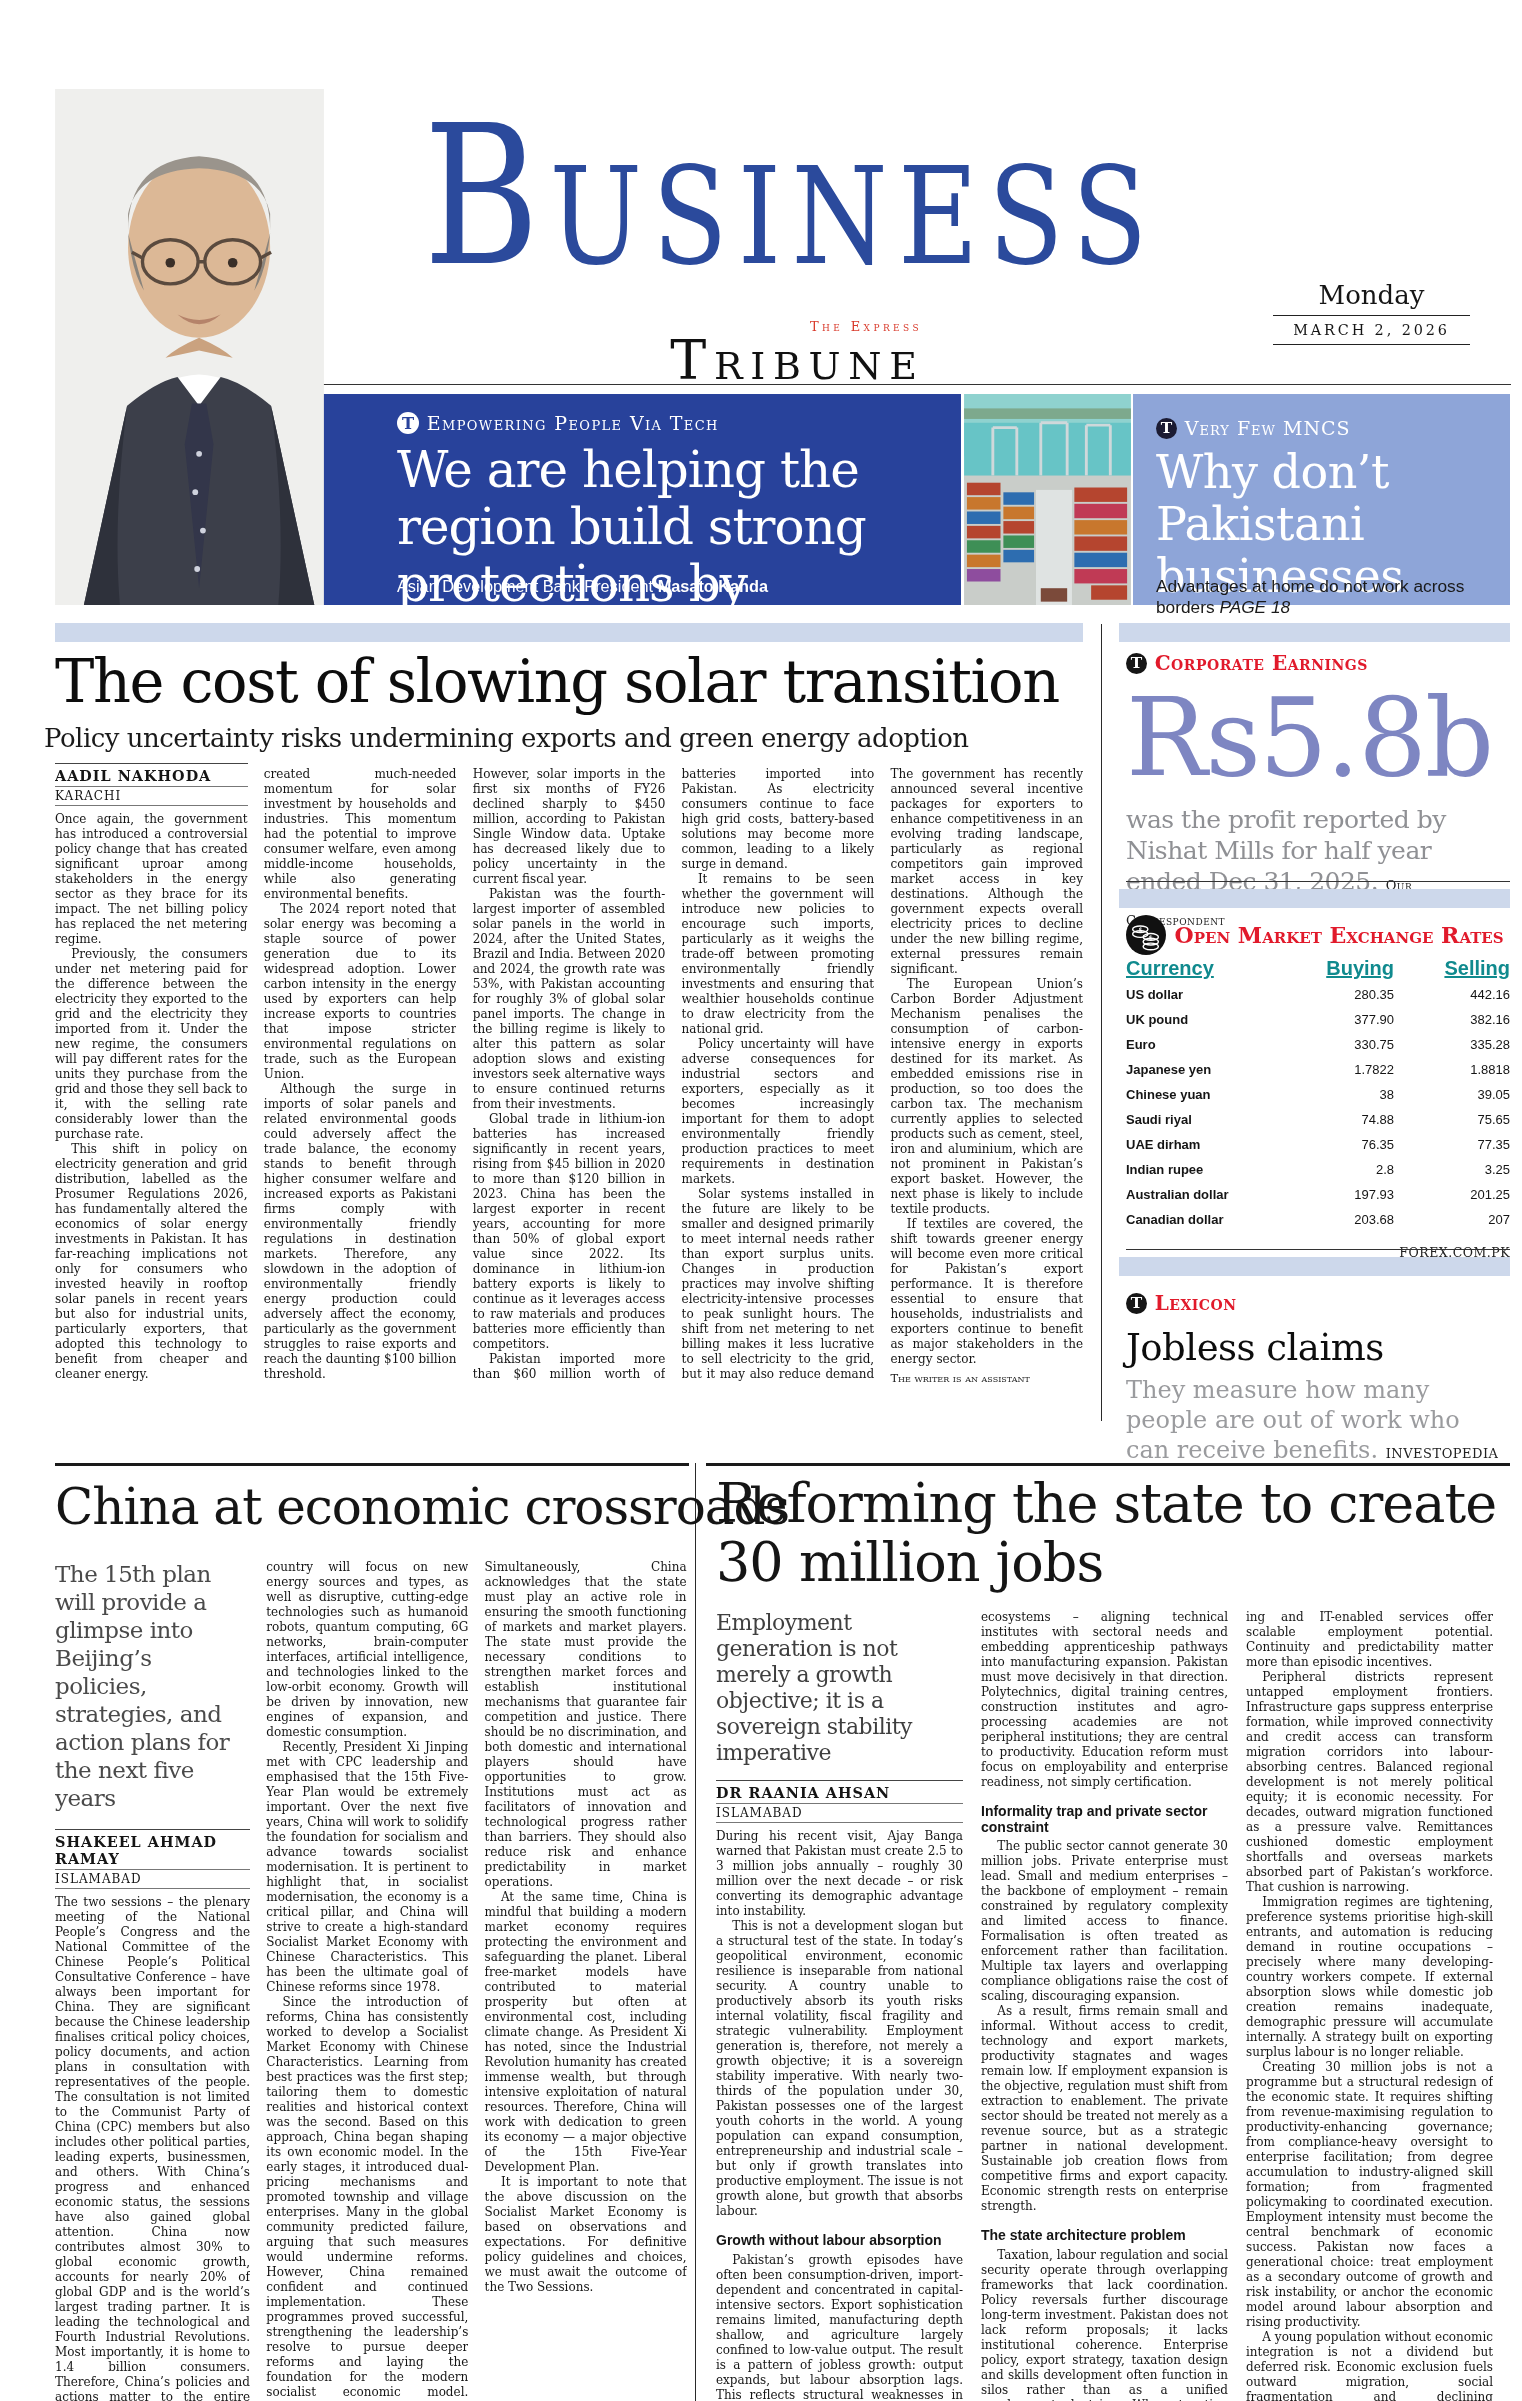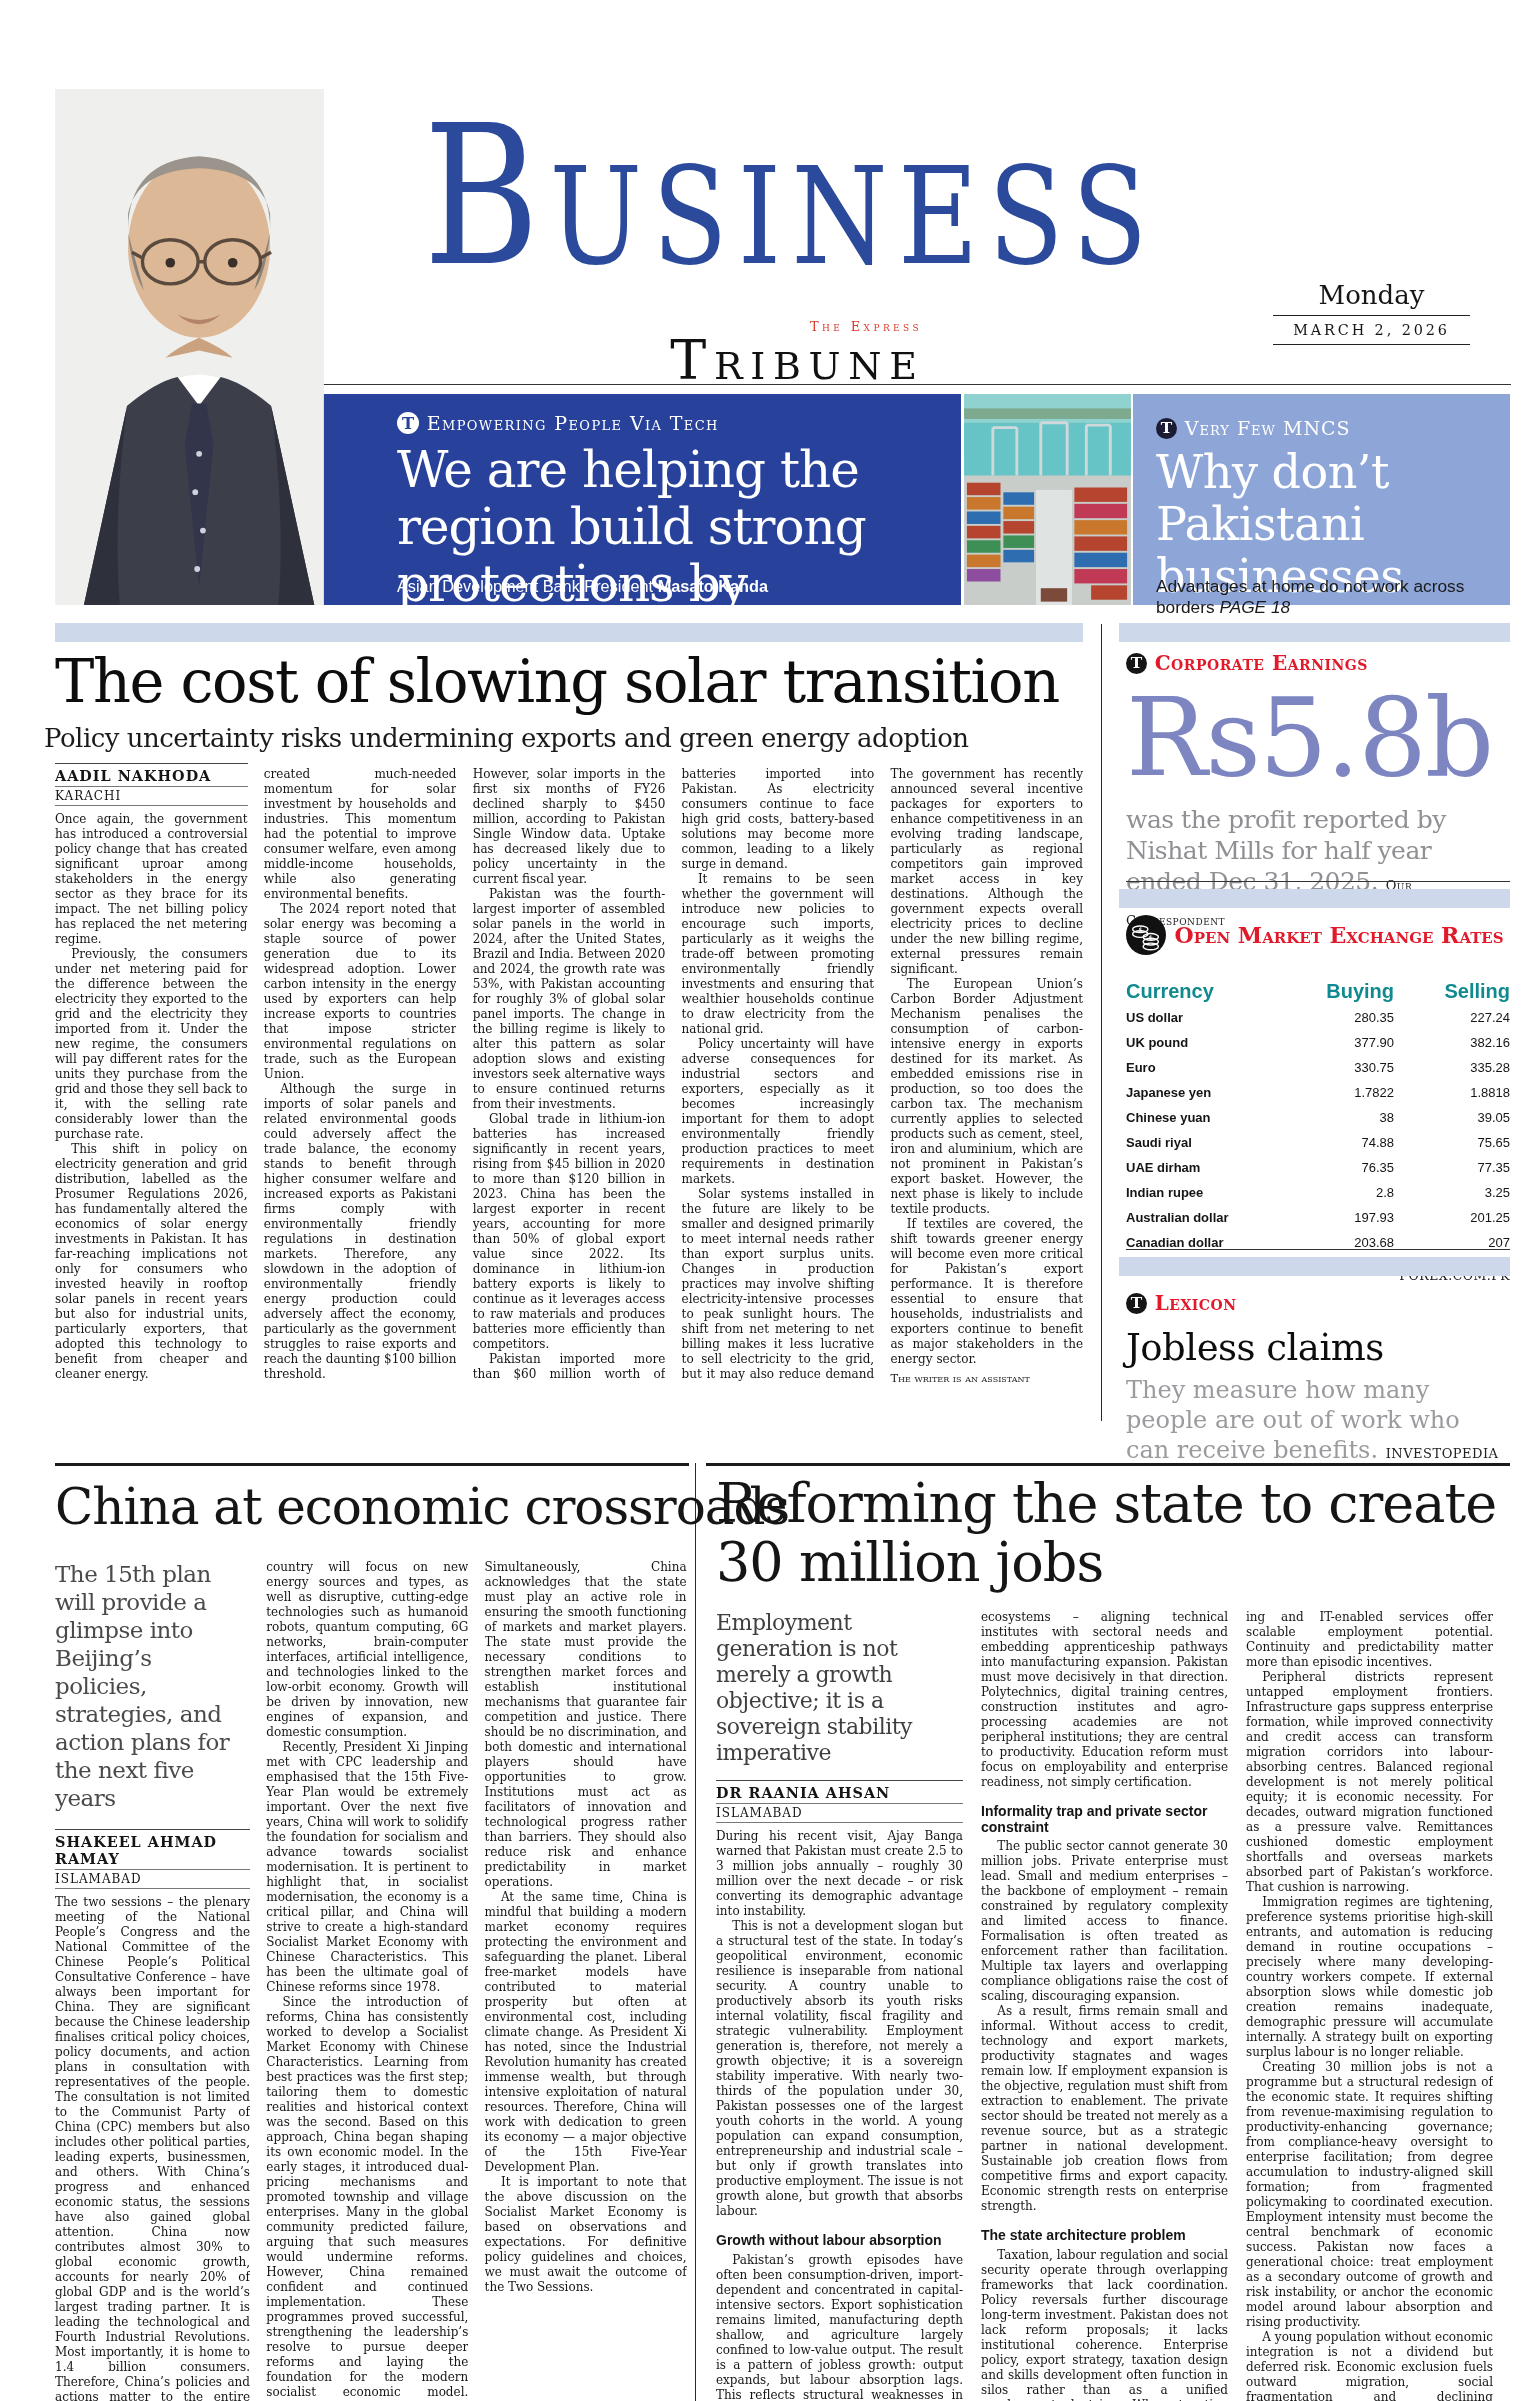--- a/index.html
+++ b/index.html
@@ -275,30 +275,30 @@
             <ellipse cx="52" cy="46" rx="16" ry="7"></ellipse>
             <ellipse cx="52" cy="56" rx="16" ry="7"></ellipse>
             <ellipse cx="52" cy="66" rx="16" ry="7"></ellipse>
           </g>
           <text x="26" y="36" fill="#ffffff" font-size="14" font-family="DejaVu Sans">$</text>
           <text x="48" y="52" fill="#ffffff" font-size="14" font-family="DejaVu Sans">$</text>
         </svg>
       </span>
       <span class="fx-title">Open Market Exchange Rates</span>
     </div>
-    <div class="fx-head" style="margin-top:25px;">
+    <div class="fx-head" style="margin-top:2px;text-decoration:underline;">
       <span class="fx-cur">Currency</span>
       <span class="fx-buy">Buying</span>
       <span class="fx-sell">Selling</span>
     </div>
     <div style="margin-top:6.7px;">
         <div class="fx-row">
           <span class="fx-cur">US dollar</span>
           <span class="fx-buy">280.35</span>
-          <span class="fx-sell">227.24</span>
+          <span class="fx-sell">442.16</span>
         </div>
         <div class="fx-row">
           <span class="fx-cur">UK pound</span>
           <span class="fx-buy">377.90</span>
           <span class="fx-sell">382.16</span>
         </div>
         <div class="fx-row">
           <span class="fx-cur">Euro</span>
           <span class="fx-buy">330.75</span>
           <span class="fx-sell">335.28</span>

